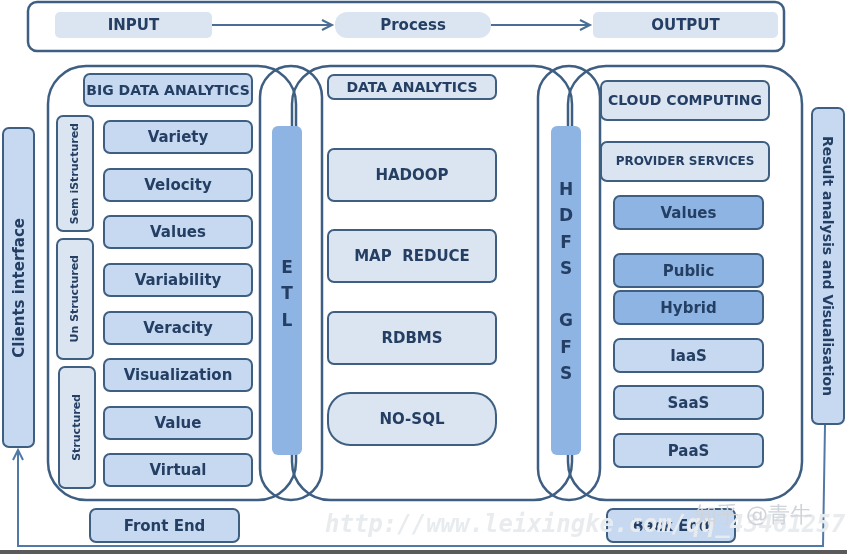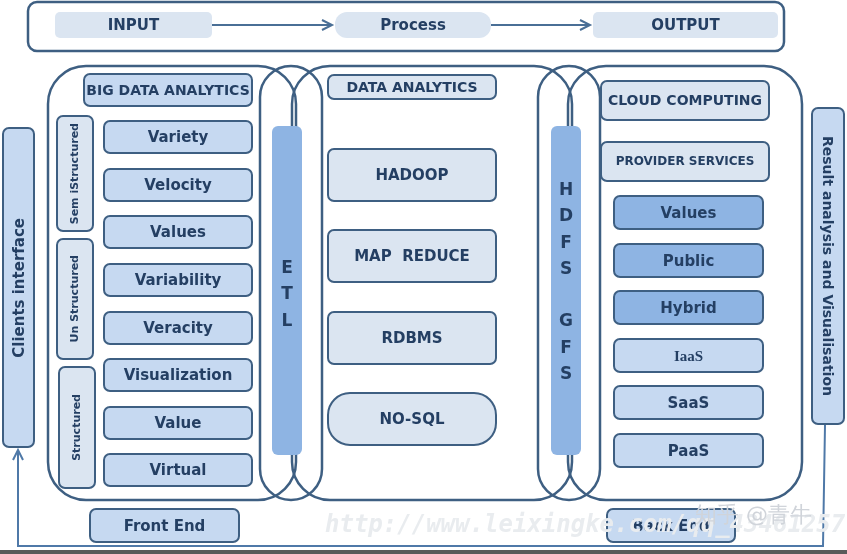--- a/index.html
+++ b/index.html
@@ -99,23 +99,23 @@
     <span>G</span>
     <span>F</span>
     <span>S</span>
   </div>
 </div>
 
 <div class="abs box-light lbl" style="left:600px;top:80px;width:170px;height:41px;font-size:14px;">CLOUD COMPUTING</div>
 <div class="abs box-light lbl" style="left:600px;top:141px;width:170px;height:41px;font-size:12px;">PROVIDER SERVICES</div>
 
 <div class="abs box-dark lbl" style="left:613px;top:195px;width:151px;height:35px;">Values</div>
-<div class="abs box-dark lbl" style="left:613px;top:243px;width:151px;height:35px;">Public</div>
+<div class="abs box-dark lbl" style="left:613px;top:253px;width:151px;height:35px;">Public</div>
 <div class="abs box-dark lbl" style="left:613px;top:290px;width:151px;height:35px;">Hybrid</div>
-<div class="abs box-mid lbl" style="left:613px;top:338px;width:151px;height:35px;font-family:Liberation Serif, serif;">IaaS</div>
+<div class="abs box-mid lbl" style="left:613px;top:338px;width:151px;height:35px;">IaaS</div>
 <div class="abs box-mid lbl" style="left:613px;top:385px;width:151px;height:35px;">SaaS</div>
 <div class="abs box-mid lbl" style="left:613px;top:433px;width:151px;height:35px;">PaaS</div>
 
 <div class="abs box-mid lbl" style="left:2px;top:127px;width:33px;height:321px;">
   <span class="vert" style="font-size:15px;">Clients interface</span>
 </div>
 <div class="abs box-mid lbl" style="left:811px;top:107px;width:34px;height:318px;">
   <span class="vert-down" style="font-size:14px;">Result analysis and Visualisation</span>
 </div>
 

